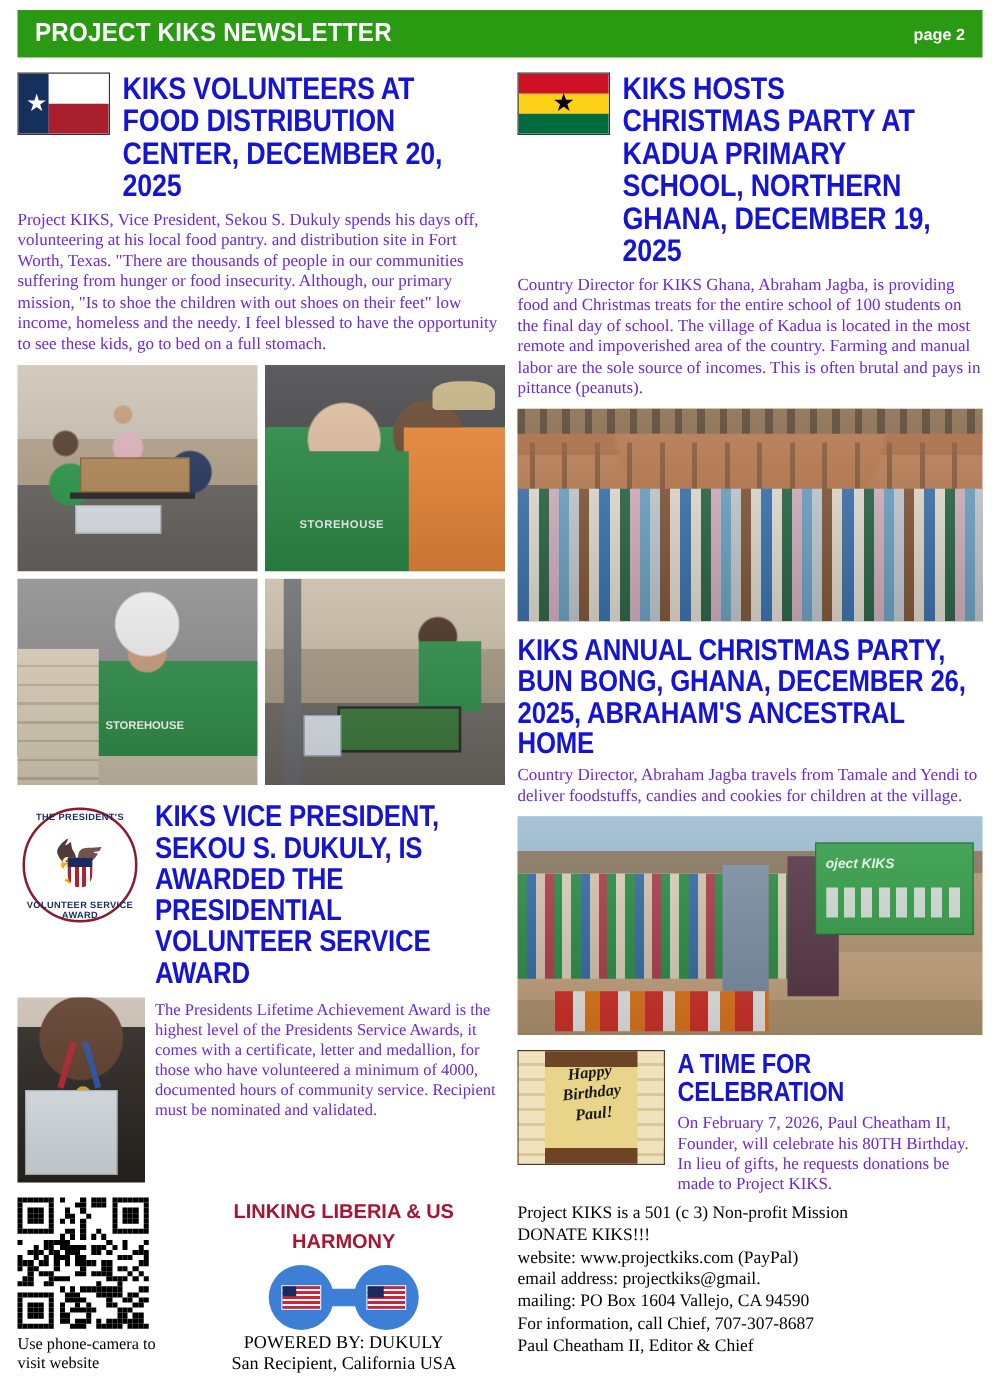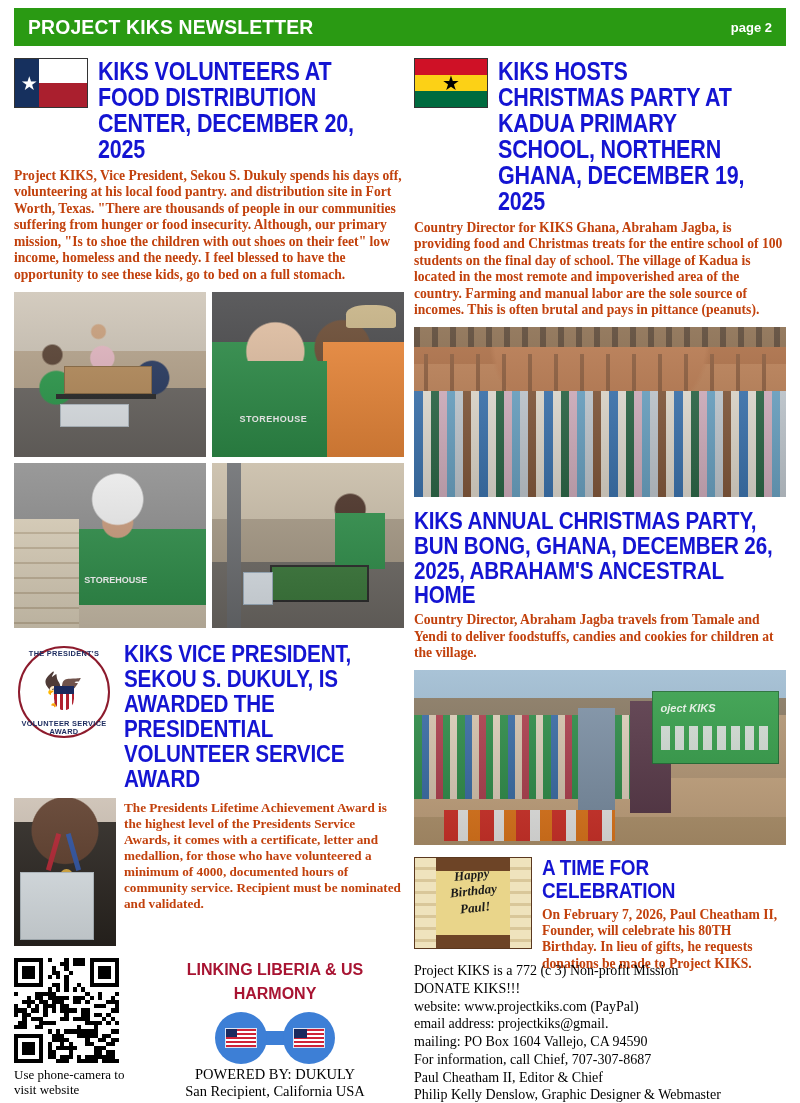--- a/index.html
+++ b/index.html
@@ -48,24 +48,24 @@
   .h-big { font-size: 25px; }
   .h-mid { font-size: 24px; }
   .h-sm  { font-size: 22px; }
 
   .flag-head { display: flex; gap: 10px; align-items: flex-start; }
   .flag-head .headline { flex: 1; }
 
   
   .body {
     font-family: "Liberation Serif", serif;
-    font-weight: bold;
+    font-weight: normal;
     font-size: 13.6px;
     line-height: 1.21;
-    color: #c2410c;
+    color: #6d28d9;
     text-align: left;
   }
   .body.small { font-size: 13.2px; }
 
   
   .flag { width: 74px; height: 50px; border: 1px solid #333; flex: 0 0 auto; position: relative; overflow: hidden; }
   .tx-blue { position:absolute; left:0; top:0; width:34%; height:100%; background:#16305e; }
   .tx-white{ position:absolute; left:34%; top:0; width:66%; height:50%; background:#fff; }
   .tx-red  { position:absolute; left:34%; top:50%; width:66%; height:50%; background:#aa1f2e; }
   .tx-star { position:absolute; left:8%; top:31%; color:#fff; font-size:19px; line-height:1; }
@@ -677,23 +677,22 @@
             <div class="us-stripes"></div>
             <div class="us-canton"></div>
           </div>
       </div>
     </div>
     <div class="h2">POWERED BY: DUKULY</div>
     <div class="h2">San Recipient, California USA</div>
   </div>
 
   <div class="footer-right">
-    <div>Project KIKS is a 772 (c 3) Non-profit Mission</div>
+    <div>Project KIKS is a 501 (c 3) Non-profit Mission</div>
     <div>DONATE KIKS!!!</div>
     <div>website: www.projectkiks.com (PayPal)</div>
     <div>email address: projectkiks@gmail.</div>
     <div>mailing: PO Box 1604 Vallejo, CA 94590</div>
     <div>For information, call Chief, 707-307-8687</div>
     <div>Paul Cheatham II, Editor &amp; Chief</div>
-    <div>Philip Kelly Denslow, Graphic Designer &amp; Webmaster</div>
   </div>
 
 </div>
 
 </body></html>

